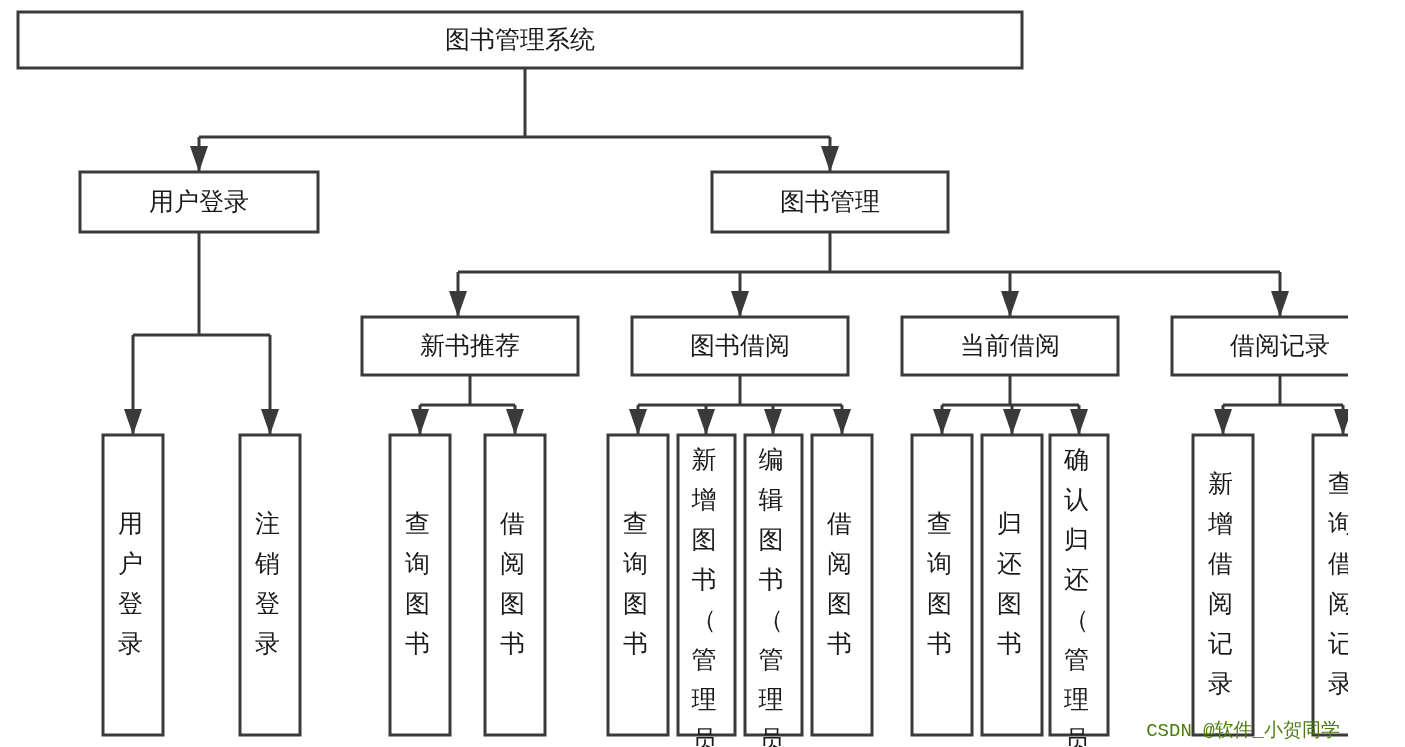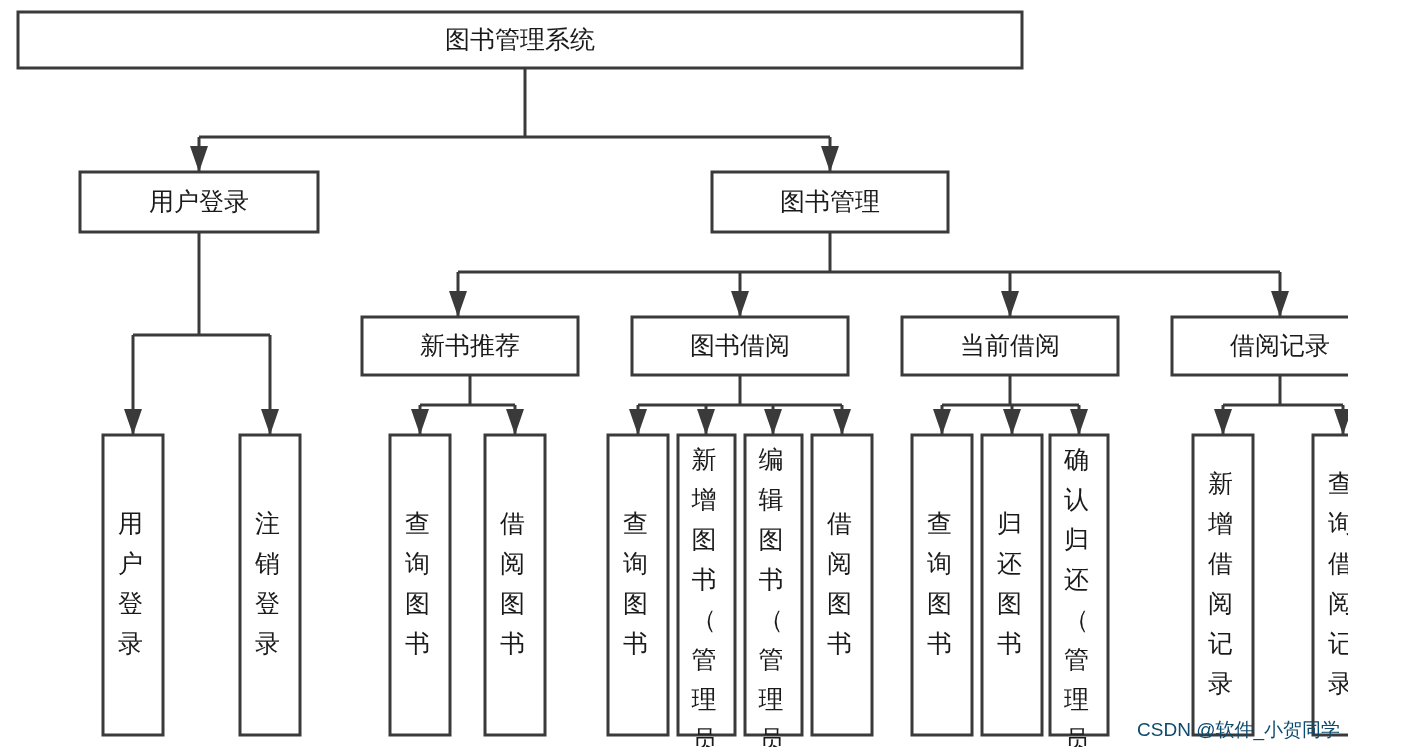--- a/index.html
+++ b/index.html
@@ -51,23 +51,23 @@
     stroke-linecap: butt;
   }
   .arrow-head {
     fill: #3a3a3a;
     stroke: none;
   }
   .watermark-text {
     position: absolute;
     right: 8px;
     bottom: 4px;
-    font-family: Liberation Sans, sans-serif;
+    font-family: Liberation Mono, monospace;
     font-size: 19px;
-    color: #0c4a6e;
+    color: #4d7c0f;
     white-space: nowrap;
     user-select: none;
     pointer-events: none;
   }
 </style>
 </head>
 <body>
 
 <div id="diagram-root">
   <svg class="diagram-canvas" viewBox="0 0 1405 747" xmlns="http://www.w3.org/2000/svg">

